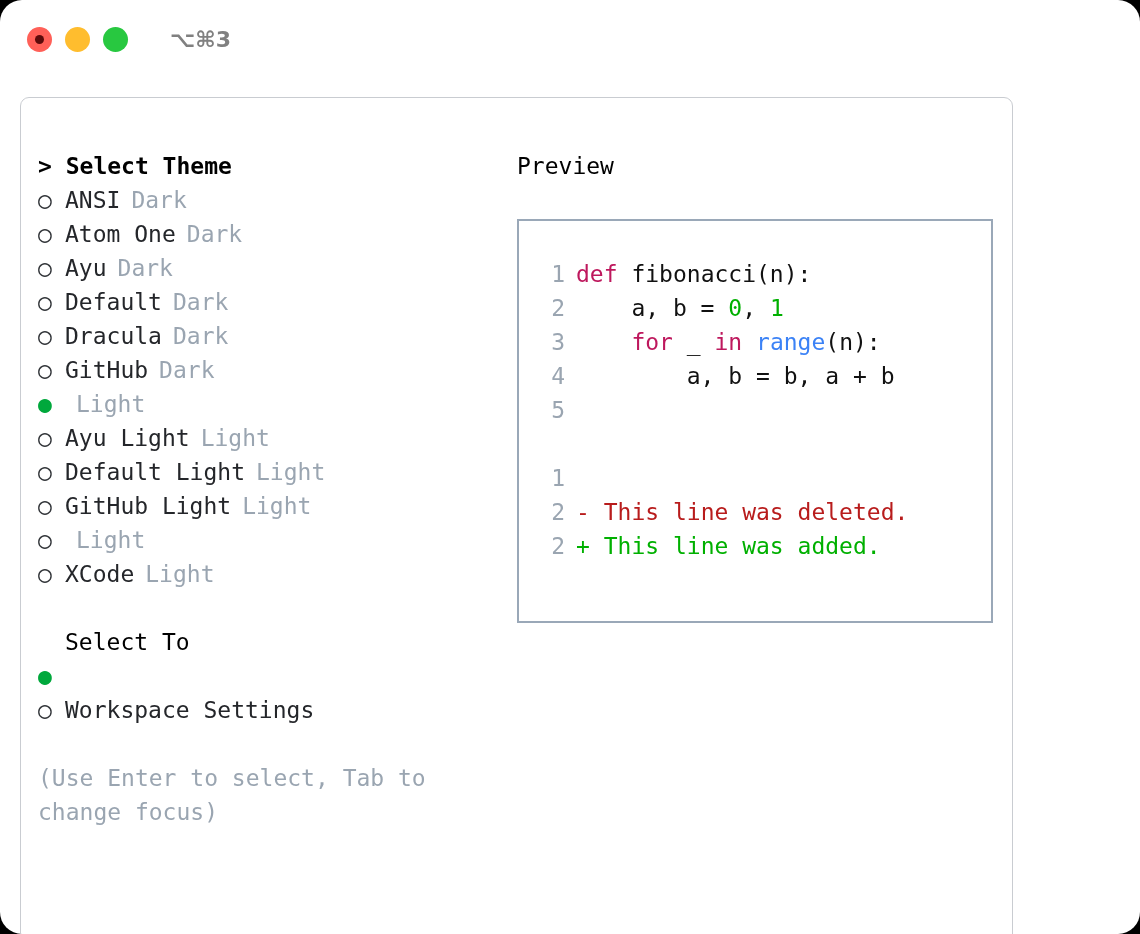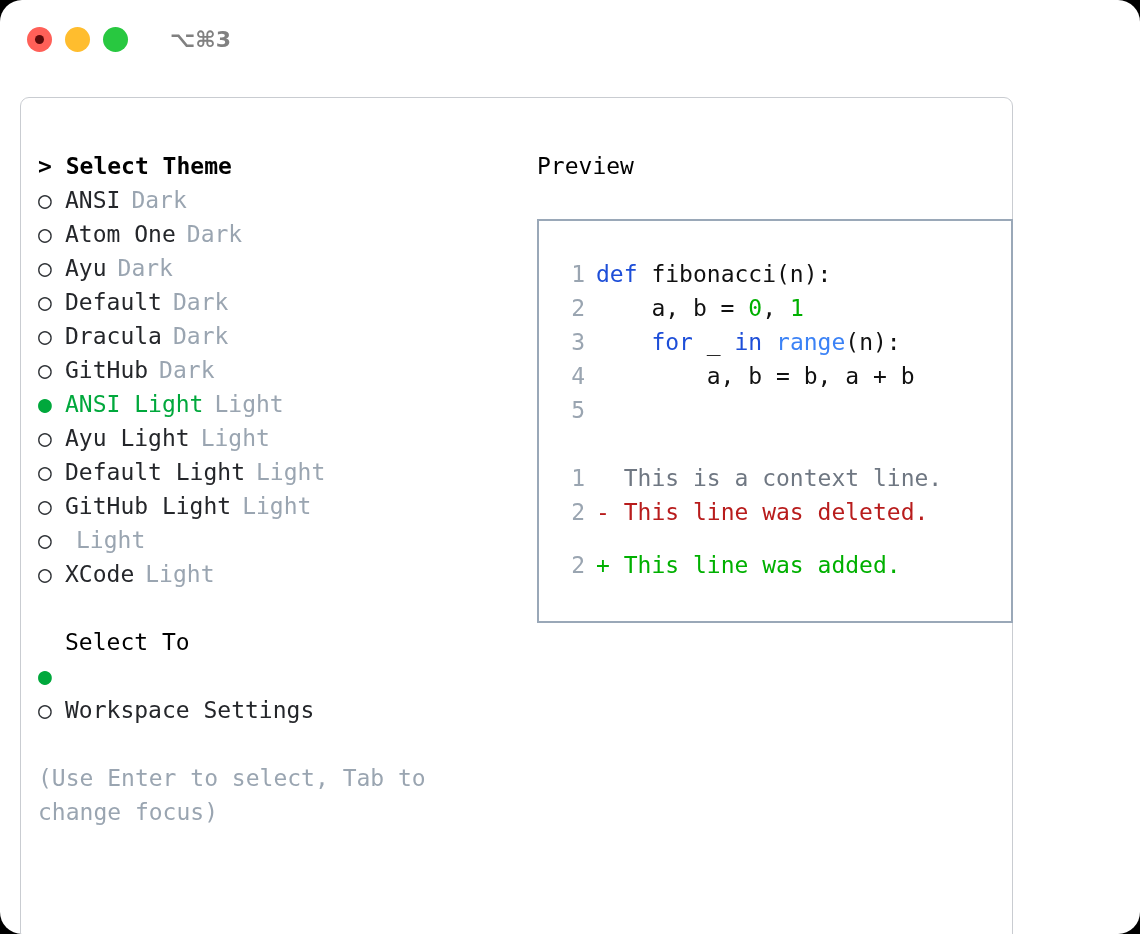--- a/index.html
+++ b/index.html
@@ -128,21 +128,21 @@
     margin-top: 34px;
     font-size: 23px;
     line-height: 34px;
     color: #9aa5b1;
     width: 420px;
     white-space: normal;
   }
   
   .right-col {
     position: absolute;
-    left: 484px;
+    left: 464px;
     top: 51px;
     width: 500px;
     padding-left: 32px;
   }
   .preview-head {
     font-size: 23px;
     color: #000000;
     line-height: 34px;
     white-space: pre;
   }
@@ -163,21 +163,21 @@
     white-space: pre;
   }
   .lineno {
     flex: 0 0 28px;
     width: 28px;
     text-align: right;
     color: #9aa5b1;
     margin-right: 11px;
   }
   .code-text { color: #111111; }
-  .tok-kw  { color: #1d4ed8; }
+  .tok-kw  { color: #be185d; }
   .tok-num { color: #00b000; }
   .tok-fn  { color: #3b82f6; }
   .tok-plain { color: #111111; }
   .diff-gap { height: 34px; }
   .diff-ctx { color: #6f7782; }
   .diff-del { color: #b81c1c; }
   .diff-add { color: #00b000; }
 </style>
 </head>
 <body>
@@ -202,21 +202,21 @@
 
         <div class="section-head">&gt; Select Theme</div>
 
         <div class="theme-list" id="theme-list">
             <div class="theme-row"><span class="bullet">○</span><span class="theme-name">ANSI</span><span class="variant">Dark</span></div>
             <div class="theme-row"><span class="bullet">○</span><span class="theme-name">Atom One</span><span class="variant">Dark</span></div>
             <div class="theme-row"><span class="bullet">○</span><span class="theme-name">Ayu</span><span class="variant">Dark</span></div>
             <div class="theme-row"><span class="bullet">○</span><span class="theme-name">Default</span><span class="variant">Dark</span></div>
             <div class="theme-row"><span class="bullet">○</span><span class="theme-name">Dracula</span><span class="variant">Dark</span></div>
             <div class="theme-row"><span class="bullet">○</span><span class="theme-name">GitHub</span><span class="variant">Dark</span></div>
-            <div class="theme-row selected"><span class="bullet">●</span><span class="theme-name">ANSI Light</span><span class="variant">Light</span></div>
+            <div class="theme-row selected"><span class="bullet">●</span><span class="variant">Light</span></div>
             <div class="theme-row"><span class="bullet">○</span><span class="theme-name">Ayu Light</span><span class="variant">Light</span></div>
             <div class="theme-row"><span class="bullet">○</span><span class="theme-name">Default Light</span><span class="variant">Light</span></div>
             <div class="theme-row"><span class="bullet">○</span><span class="theme-name">GitHub Light</span><span class="variant">Light</span></div>
             <div class="theme-row"><span class="bullet">○</span><span class="variant">Light</span></div>
             <div class="theme-row"><span class="bullet">○</span><span class="theme-name">XCode</span><span class="variant">Light</span></div>
           </div>
 
         <div class="apply-block">
           <div class="apply-head">Select To</div>
           <div id="apply-list">
@@ -234,22 +234,22 @@
         <div class="preview-box">
           <div id="code-sample">
               <div class="code-line"><span class="lineno">1</span><span class="code-text"><span class="tok-kw">def </span><span class="tok-plain">fibonacci(n):</span></span></div>
               <div class="code-line"><span class="lineno">2</span><span class="code-text"><span class="tok-plain">    a, b = </span><span class="tok-num">0</span><span class="tok-plain">, </span><span class="tok-num">1</span></span></div>
               <div class="code-line"><span class="lineno">3</span><span class="code-text"><span class="tok-plain">    </span><span class="tok-kw">for</span><span class="tok-plain"> _ </span><span class="tok-kw">in</span><span class="tok-plain"> </span><span class="tok-fn">range</span><span class="tok-plain">(n):</span></span></div>
               <div class="code-line"><span class="lineno">4</span><span class="code-text"><span class="tok-plain">        a, b = b, a + b</span></span></div>
               <div class="code-line"><span class="lineno">5</span></div>
             </div>
           <div class="diff-gap"></div>
           <div id="diff-sample">
-              <div class="diff-line"><span class="lineno">1</span><span class="diff-ctx"> </span><span class="diff-ctx" style="white-space: pre;"> This is a context line.</span></div>
+              <div class="diff-line"><span class="lineno">1</span><span class="diff-ctx"> </span></div>
               <div class="diff-line"><span class="lineno">2</span><span class="diff-del">-</span><span class="diff-del" style="white-space: pre; text-align: right;"> This line was deleted.</span></div>
-              <div class="diff-line"><span class="lineno">2</span><span class="diff-add">+</span><span class="diff-add" style="white-space: pre; margin-top: 19px;"> This line was added.</span></div>
+              <div class="diff-line"><span class="lineno">2</span><span class="diff-add">+</span><span class="diff-add" style="white-space: pre;"> This line was added.</span></div>
             </div>
         </div>
       </div>
 
     </div>
   </div>
 </div>
 
 </body></html>

